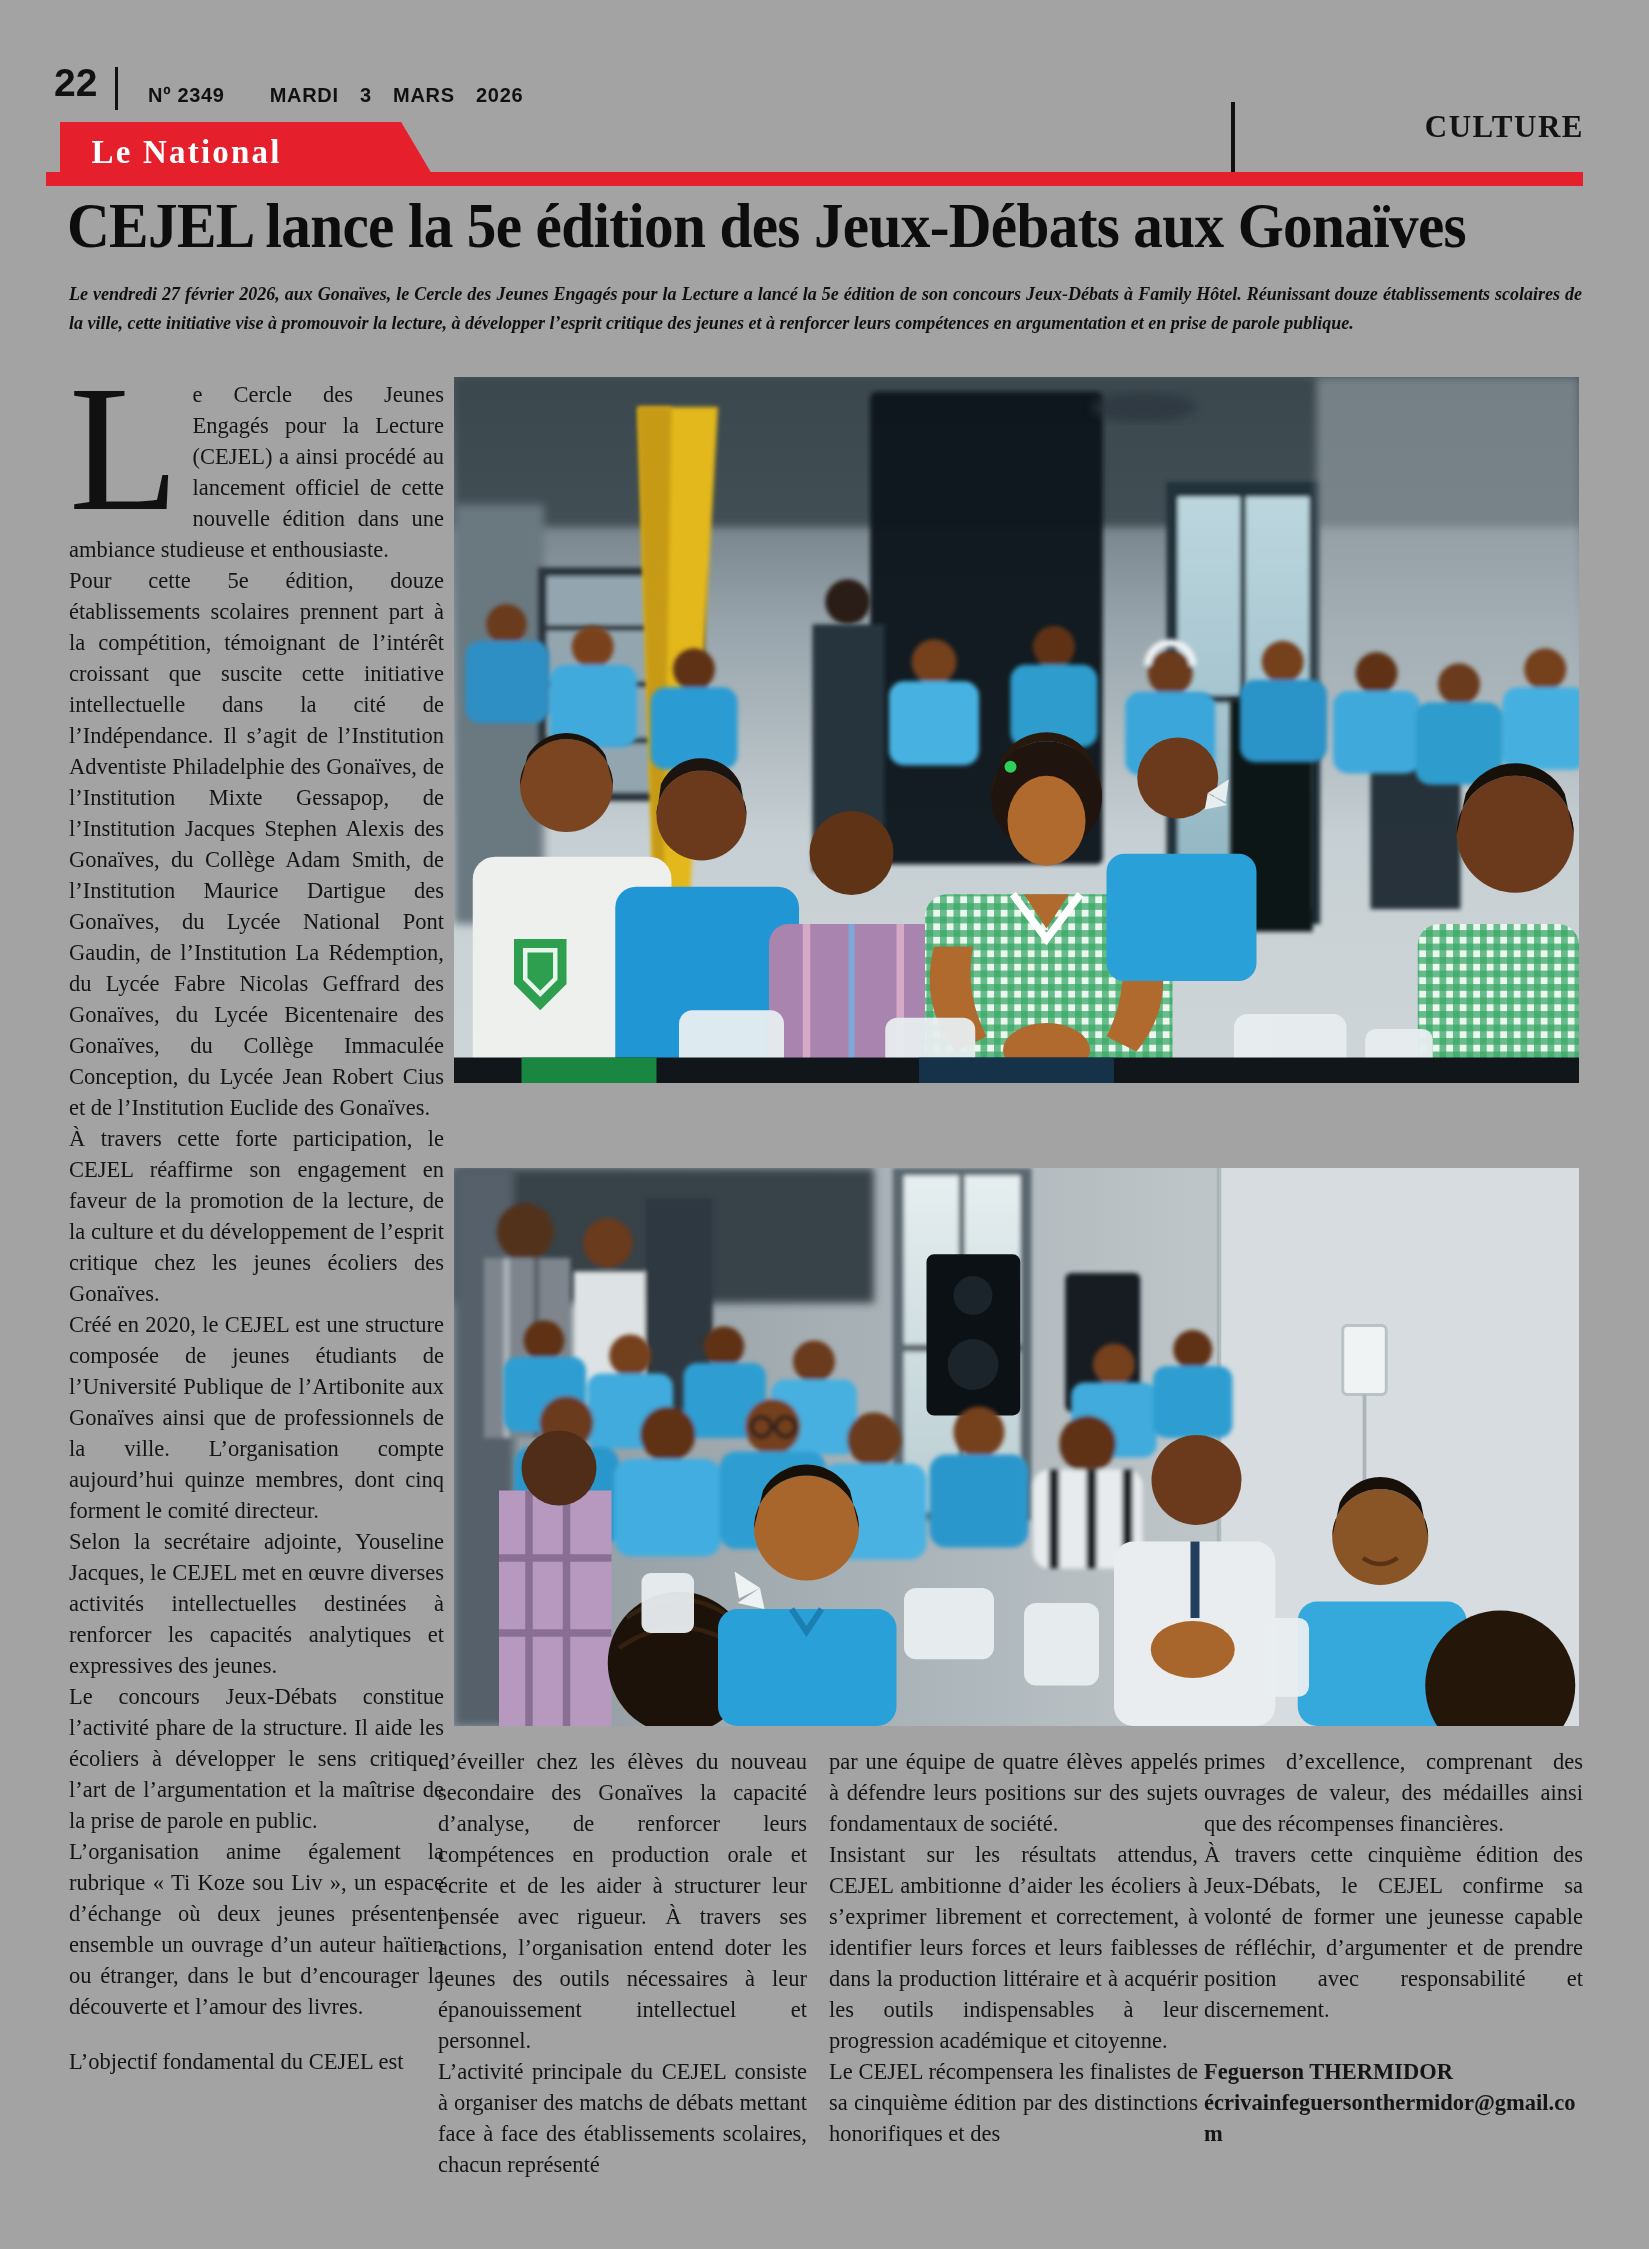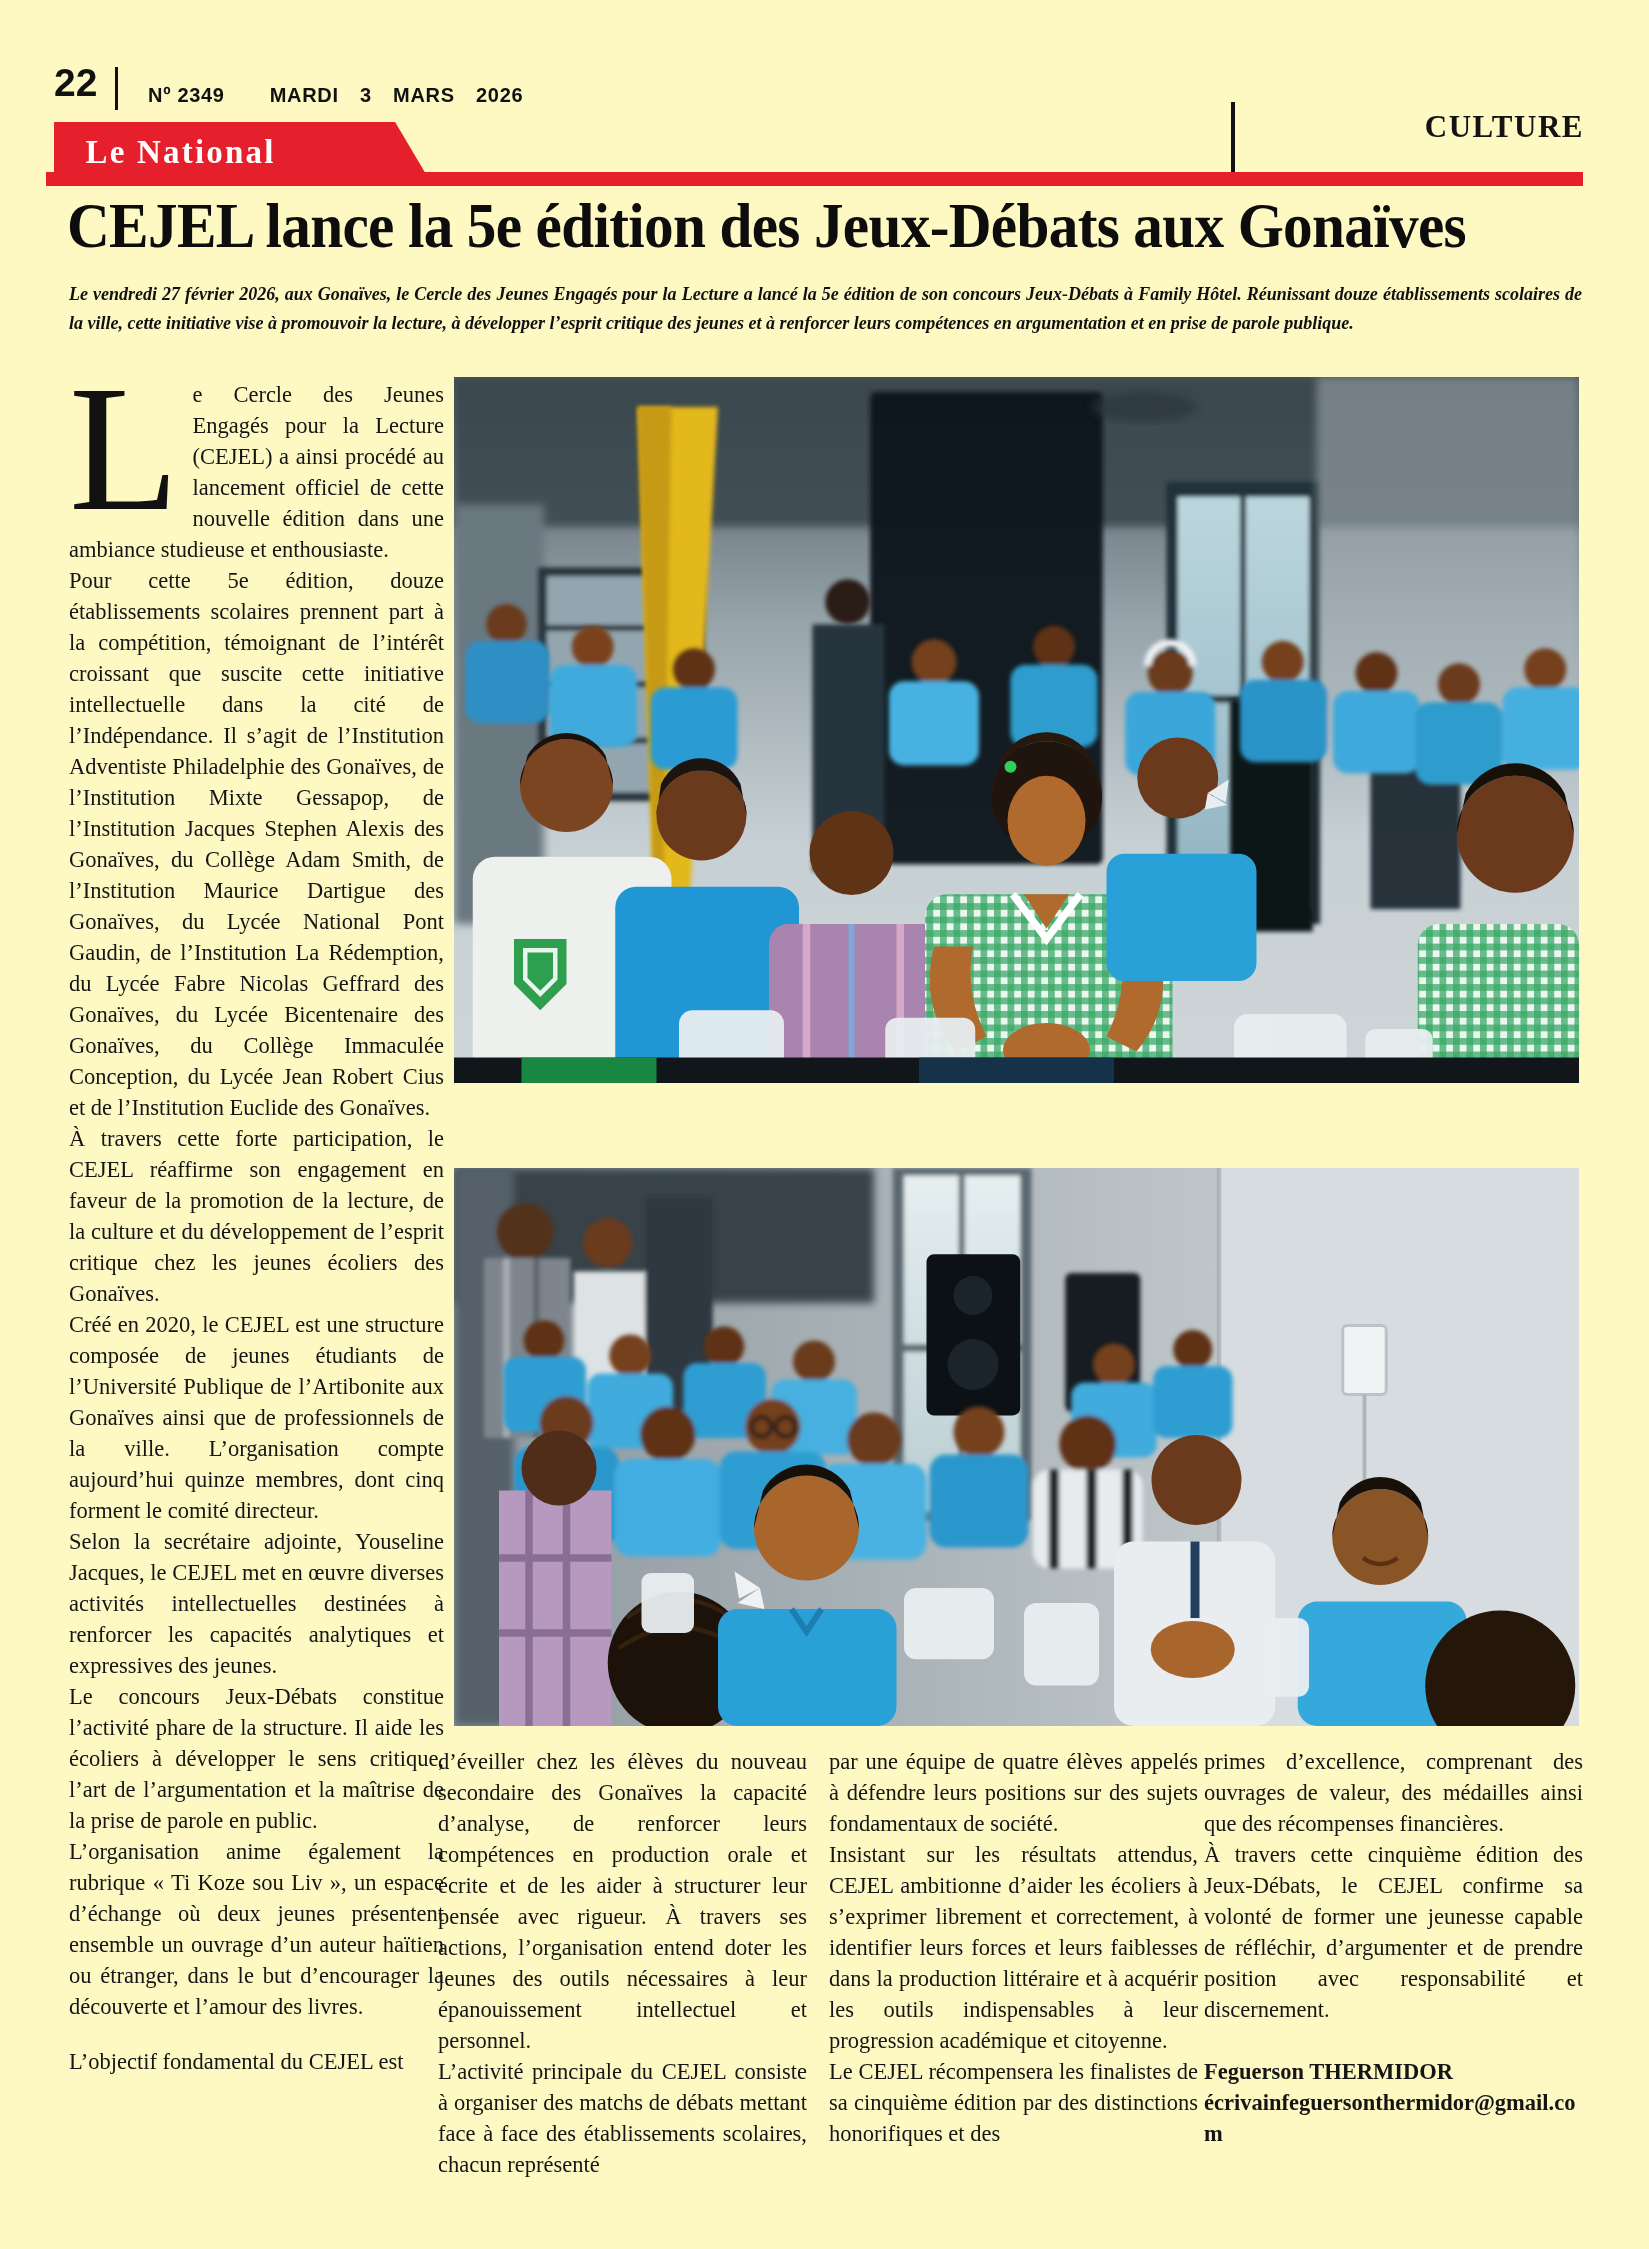--- a/index.html
+++ b/index.html
@@ -1,30 +1,30 @@
 <!DOCTYPE html>
 <html lang="fr" style="font-size:12px"><head>
 <meta charset="utf-8">
 <style>
   html,body{margin:0;padding:0;background:#ffffff;}
-  .page{position:relative;width:1650px;height:2250px;background:#fef9c3;overflow:hidden;
+  .page{position:relative;width:1650px;height:2250px;background:#a3a3a3;overflow:hidden;
         font-family:"Liberation Serif",serif;color:#141414;}
 
   
   .pageno{position:absolute;left:54px;top:63px;font-family:"Liberation Sans",sans-serif;
           font-weight:bold;font-size:39px;line-height:1;color:#111;}
   .pageno-divider{position:absolute;left:115px;top:67px;width:3px;height:43px;background:#111;}
   .issue-line{position:absolute;left:148px;top:84px;font-family:"Liberation Sans",sans-serif;
           font-weight:bold;font-size:20px;color:#111;letter-spacing:0.7px;white-space:nowrap;}
   .issue-line .datepart{margin-left:45px;word-spacing:15px;}
   .section-divider{position:absolute;left:1231px;top:102px;width:3.7px;height:72px;background:#111;}
   .section-label{position:absolute;right:66px;top:109px;font-family:"Liberation Serif",serif;
           font-weight:bold;font-size:31px;letter-spacing:1.5px;color:#131313;}
   .red-bar{position:absolute;left:46px;top:172px;width:1537px;height:14.2px;background:var(--red);}
-  .red-tab{position:absolute;left:54px;top:122px;width:379px;height:64px;background:var(--red);
+  .red-tab{position:absolute;left:60px;top:122px;width:379px;height:64px;background:var(--red);
           clip-path:polygon(0 0,90% 0,100% 100%,0 100%);}
   .red-tab span{position:absolute;left:31.5px;top:12px;color:#fff;font-family:"Liberation Serif",serif;
           font-weight:bold;font-size:33px;letter-spacing:2.2px;}
 
   
   .headline{position:absolute;left:67px;top:193px;font-weight:bold;font-size:63px;line-height:1.05;
           white-space:nowrap;letter-spacing:-0.7px;transform:scaleX(.94);transform-origin:left top;color:#0d0d0d;}
   .lede{position:absolute;left:69px;top:280px;width:1513px;font-weight:bold;font-style:italic;
           font-size:18px;line-height:28.5px;text-align:justify;color:#101010;}
 

